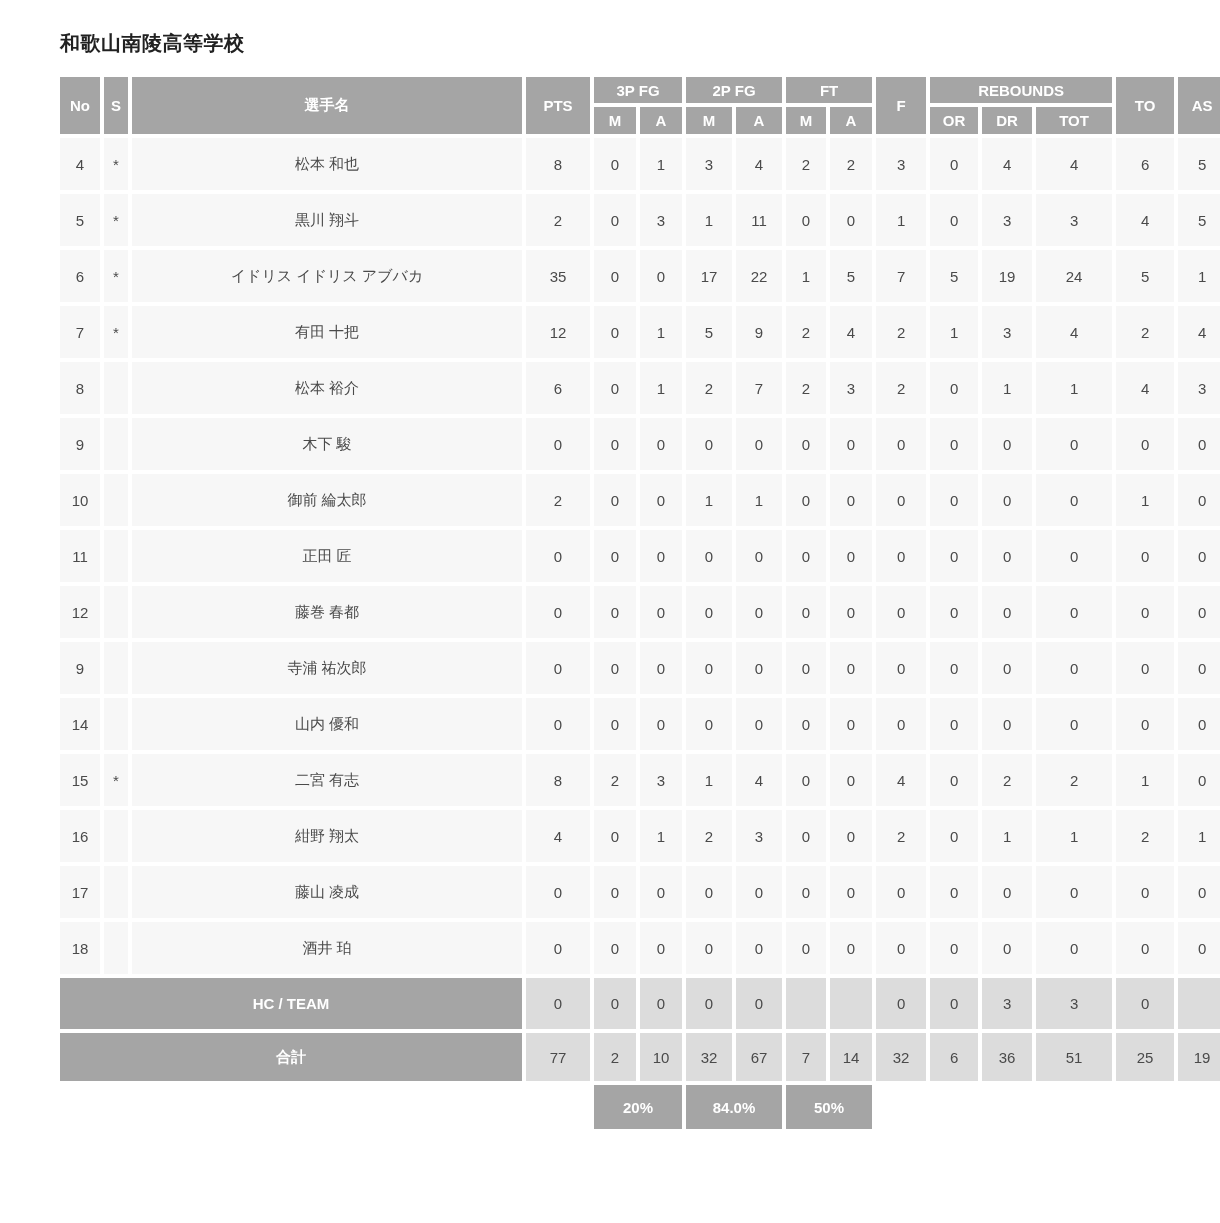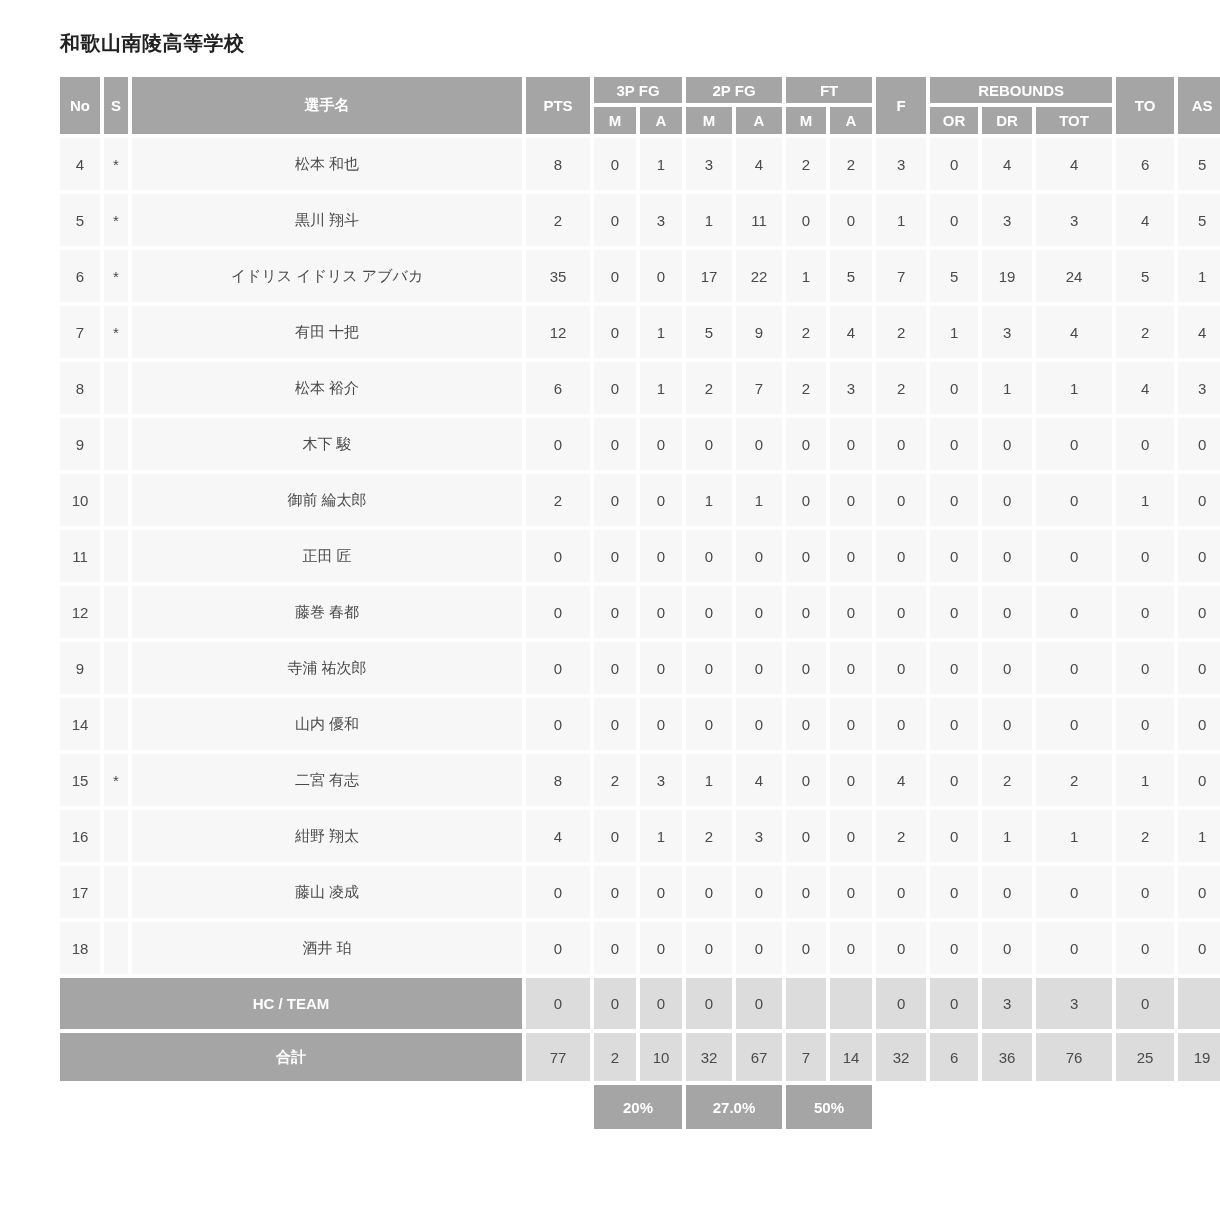--- a/index.html
+++ b/index.html
@@ -416,26 +416,26 @@
         <td class="sum-num">77</td>
         <td class="sum-num">2</td>
         <td class="sum-num">10</td>
         <td class="sum-num">32</td>
         <td class="sum-num">67</td>
         <td class="sum-num">7</td>
         <td class="sum-num">14</td>
         <td class="sum-num">32</td>
         <td class="sum-num">6</td>
         <td class="sum-num">36</td>
-        <td class="sum-num">76</td>
+        <td class="sum-num">51</td>
         <td class="sum-num">25</td>
         <td class="sum-num">19</td>
       </tr>
       <tr class="pct-row">
         <td colspan="4" class="blank"></td>
         <td colspan="2" class="pct">20%</td>
-        <td colspan="2" class="pct">27.0%</td>
+        <td colspan="2" class="pct">84.0%</td>
         <td colspan="2" class="pct">50%</td>
         <td colspan="6" class="blank"></td>
       </tr>
     </tbody>
   </table>
 </div>
 
 </body></html>

